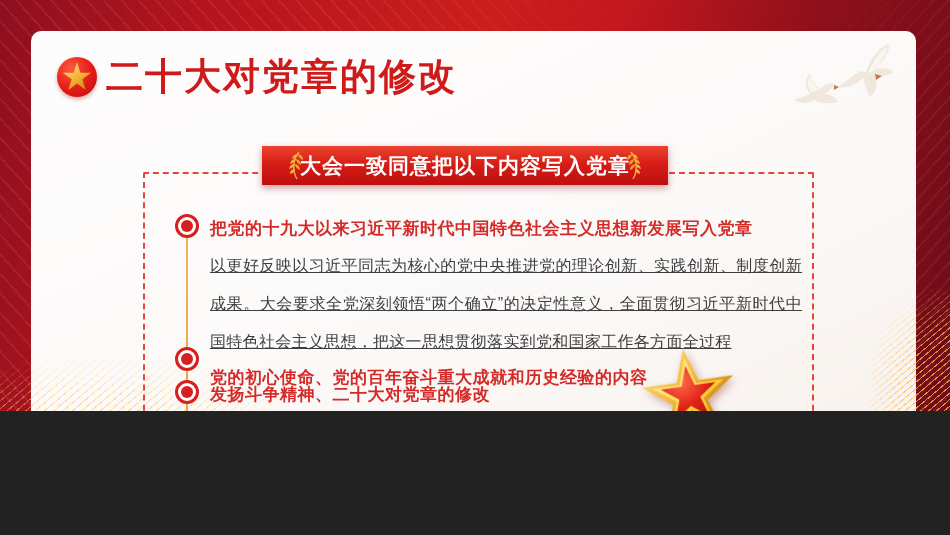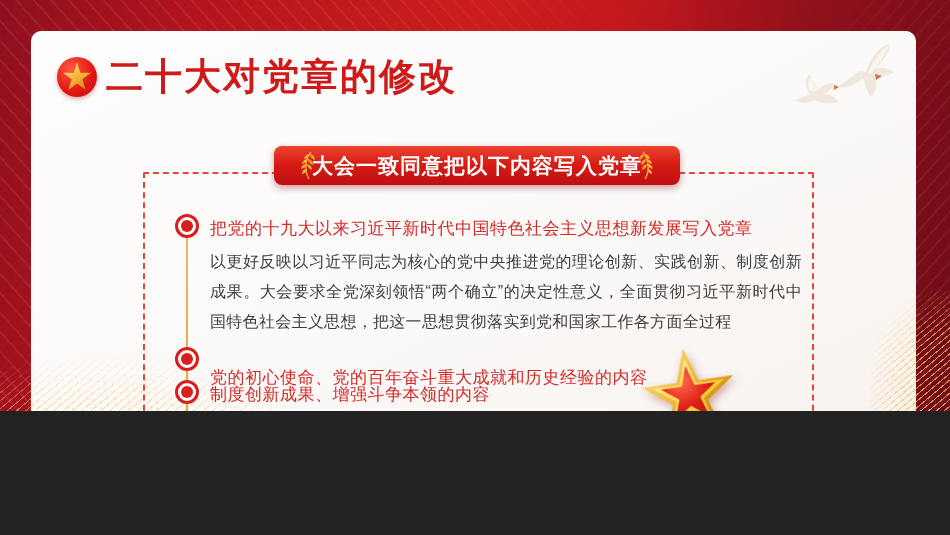--- a/index.html
+++ b/index.html
@@ -89,24 +89,24 @@
   .doves{position:absolute;left:778px;top:40px;width:132px;height:82px;z-index:8;opacity:.95;}
 
   
   .dash-box{
     position:absolute;left:143px;top:172px;width:667px;height:265px;z-index:8;
     border:2px dashed #e8453a;border-radius:2px;
   }
   
   .banner{
     position:absolute;left:262px;top:146px;width:406px;height:39px;z-index:9;
-    border-radius:8px;
+    border-radius:0;
     background:linear-gradient(180deg,#ec4430 0%,#d71d16 45%,#bd0f10 100%);
     box-shadow:0 3px 7px rgba(140,15,15,.4);
-    display:flex;align-items:center;justify-content:center;margin-left:12px;
+    display:flex;align-items:center;justify-content:center;
   }
   .banner-label{color:#ffffff;font-size:21px;font-weight:bold;letter-spacing:1px;}
   .wheat{position:absolute;top:4px;width:22px;height:31px;}
   .wheat-left{left:24px;}
   .wheat-right{right:24px;transform:scaleX(-1);}
 
   
   .flow-line{
     position:absolute;left:186px;top:238px;width:2px;height:176px;z-index:8;
     background:linear-gradient(180deg,#f2b45c,#eda43e);
@@ -120,28 +120,28 @@
     position:absolute;width:18px;height:18px;z-index:9;border-radius:50%;
     border:3px solid #d71f1f;background:#ffffff;
     display:flex;align-items:center;justify-content:center;
   }
   .bullet-dot span{width:12px;height:12px;border-radius:50%;background:#d71f1f;display:block;}
   .dot-1{left:175px;top:214px;}
   .dot-2{left:175px;top:347px;}
   .dot-3{left:175px;top:380px;}
   .item-label{
     position:absolute;left:210px;z-index:9;
-    font-size:17px;font-weight:normal;color:#d42a28;letter-spacing:.5px;
+    font-size:17px;font-weight:bold;color:#d42a28;letter-spacing:.5px;
   }
   .label-1{top:217px;}
   .label-2{top:366px;}
   .label-3{top:383px;}
   .item-detail{
     position:absolute;left:210px;top:247px;width:592px;z-index:9;
-    font-size:16px;color:#3e3e3e;line-height:30px;letter-spacing:.3px;text-align:justify;
+    font-size:16px;color:#3e3e3e;line-height:38px;letter-spacing:.3px;text-align:justify;text-decoration:underline;
   }
 
   
   .big-star{position:absolute;left:643px;top:348px;width:92px;height:88px;z-index:9;
     transform:rotate(-8deg);filter:drop-shadow(2px 4px 4px rgba(130,25,10,.35));}
   .star-shape{clip-path:polygon(50% 0%,61.8% 38.2%,100% 38.2%,69.1% 61.8%,80.9% 100%,50% 76.4%,19.1% 100%,30.9% 61.8%,0% 38.2%,38.2% 38.2%);position:absolute;}
   .big-star-outer{inset:0;background:linear-gradient(140deg,#ffe08a 0%,#f6bc3f 40%,#d28f14 72%,#a86806 100%);}
   .big-star-rim{left:11%;top:11%;width:78%;height:78%;background:linear-gradient(140deg,#fff3c0 0%,#ffd23f 60%,#f0a818 100%);}
   .big-star-inner{left:20%;top:20%;width:60%;height:60%;
     background:radial-gradient(circle at 38% 28%,#ff6a4e 0%,#e02517 48%,#a30d0b 100%);}
@@ -219,20 +219,20 @@
   <div class="item-detail">以更好反映以习近平同志为核心的党中央推进党的理论创新、实践创新、制度创新成果。大会要求全党深刻领悟“两个确立”的决定性意义，全面贯彻习近平新时代中国特色社会主义思想，把这一思想贯彻落实到党和国家工作各方面全过程</div>
 
   <div class="bullet-dot dot-2">
       <span></span>
     </div>
   <div class="item-label label-2">党的初心使命、党的百年奋斗重大成就和历史经验的内容</div>
 
   <div class="bullet-dot dot-3">
       <span></span>
     </div>
-  <div class="item-label label-3">制度创新成果、增强斗争本领的内容</div>
+  <div class="item-label label-3">发扬斗争精神、二十大对党章的修改</div>
 
   <div class="big-star">
     <div class="star-shape big-star-outer"></div>
     <div class="star-shape big-star-rim"></div>
     <div class="star-shape big-star-inner"></div>
   </div>
 </div>
 
 </body></html>

